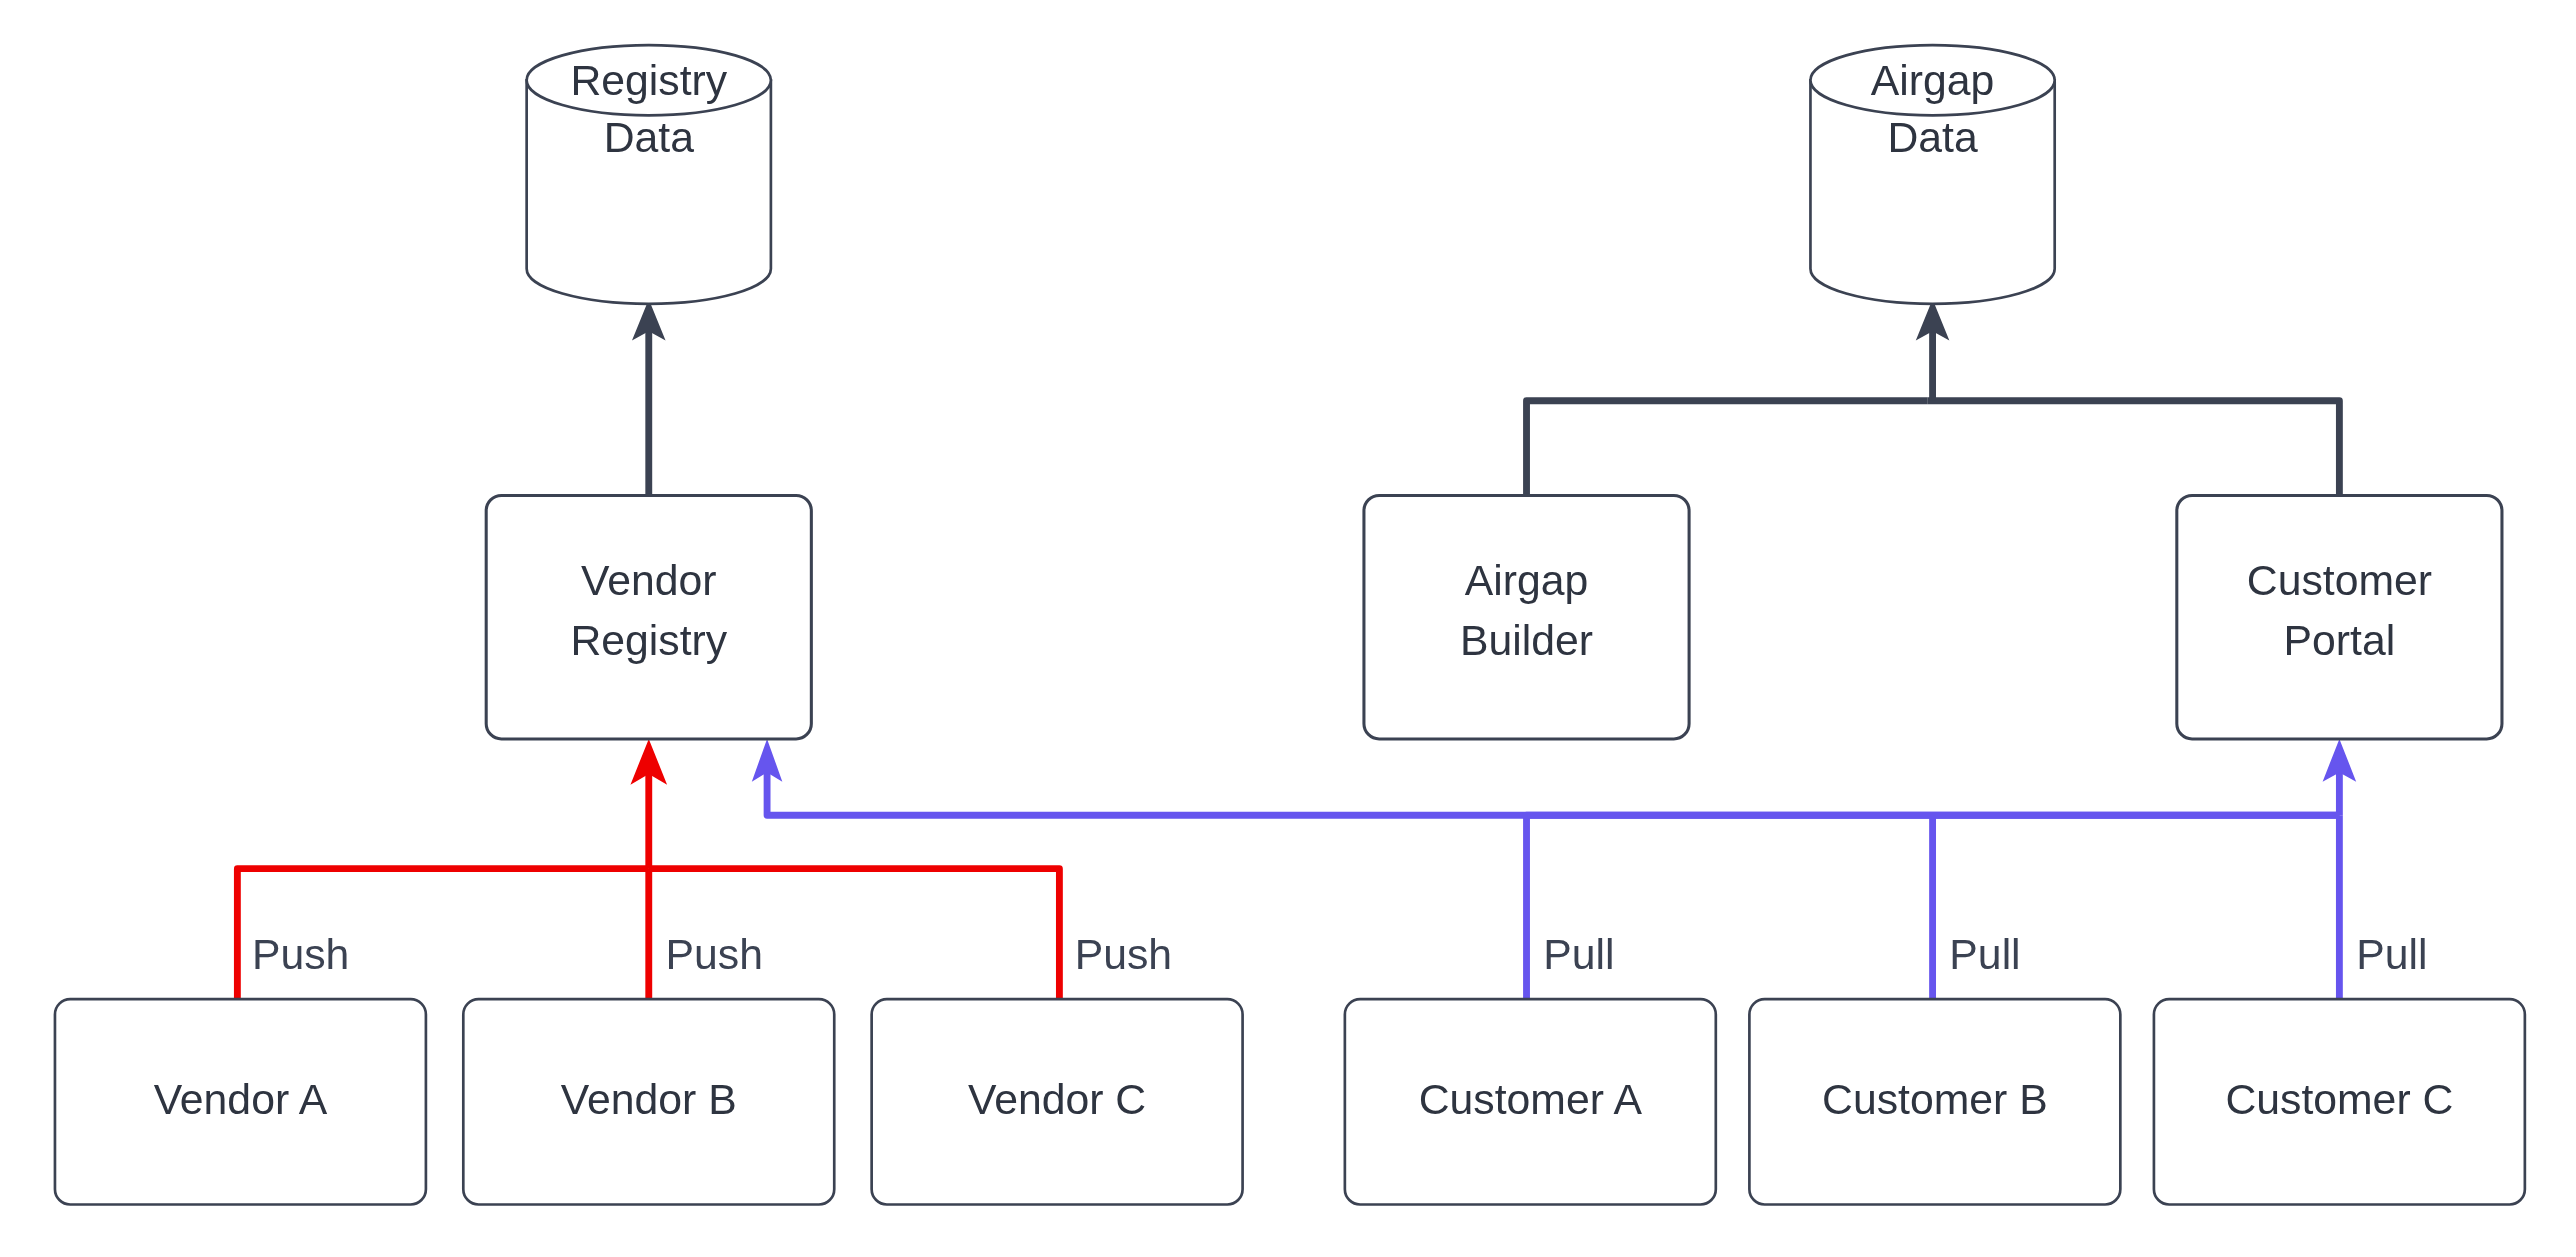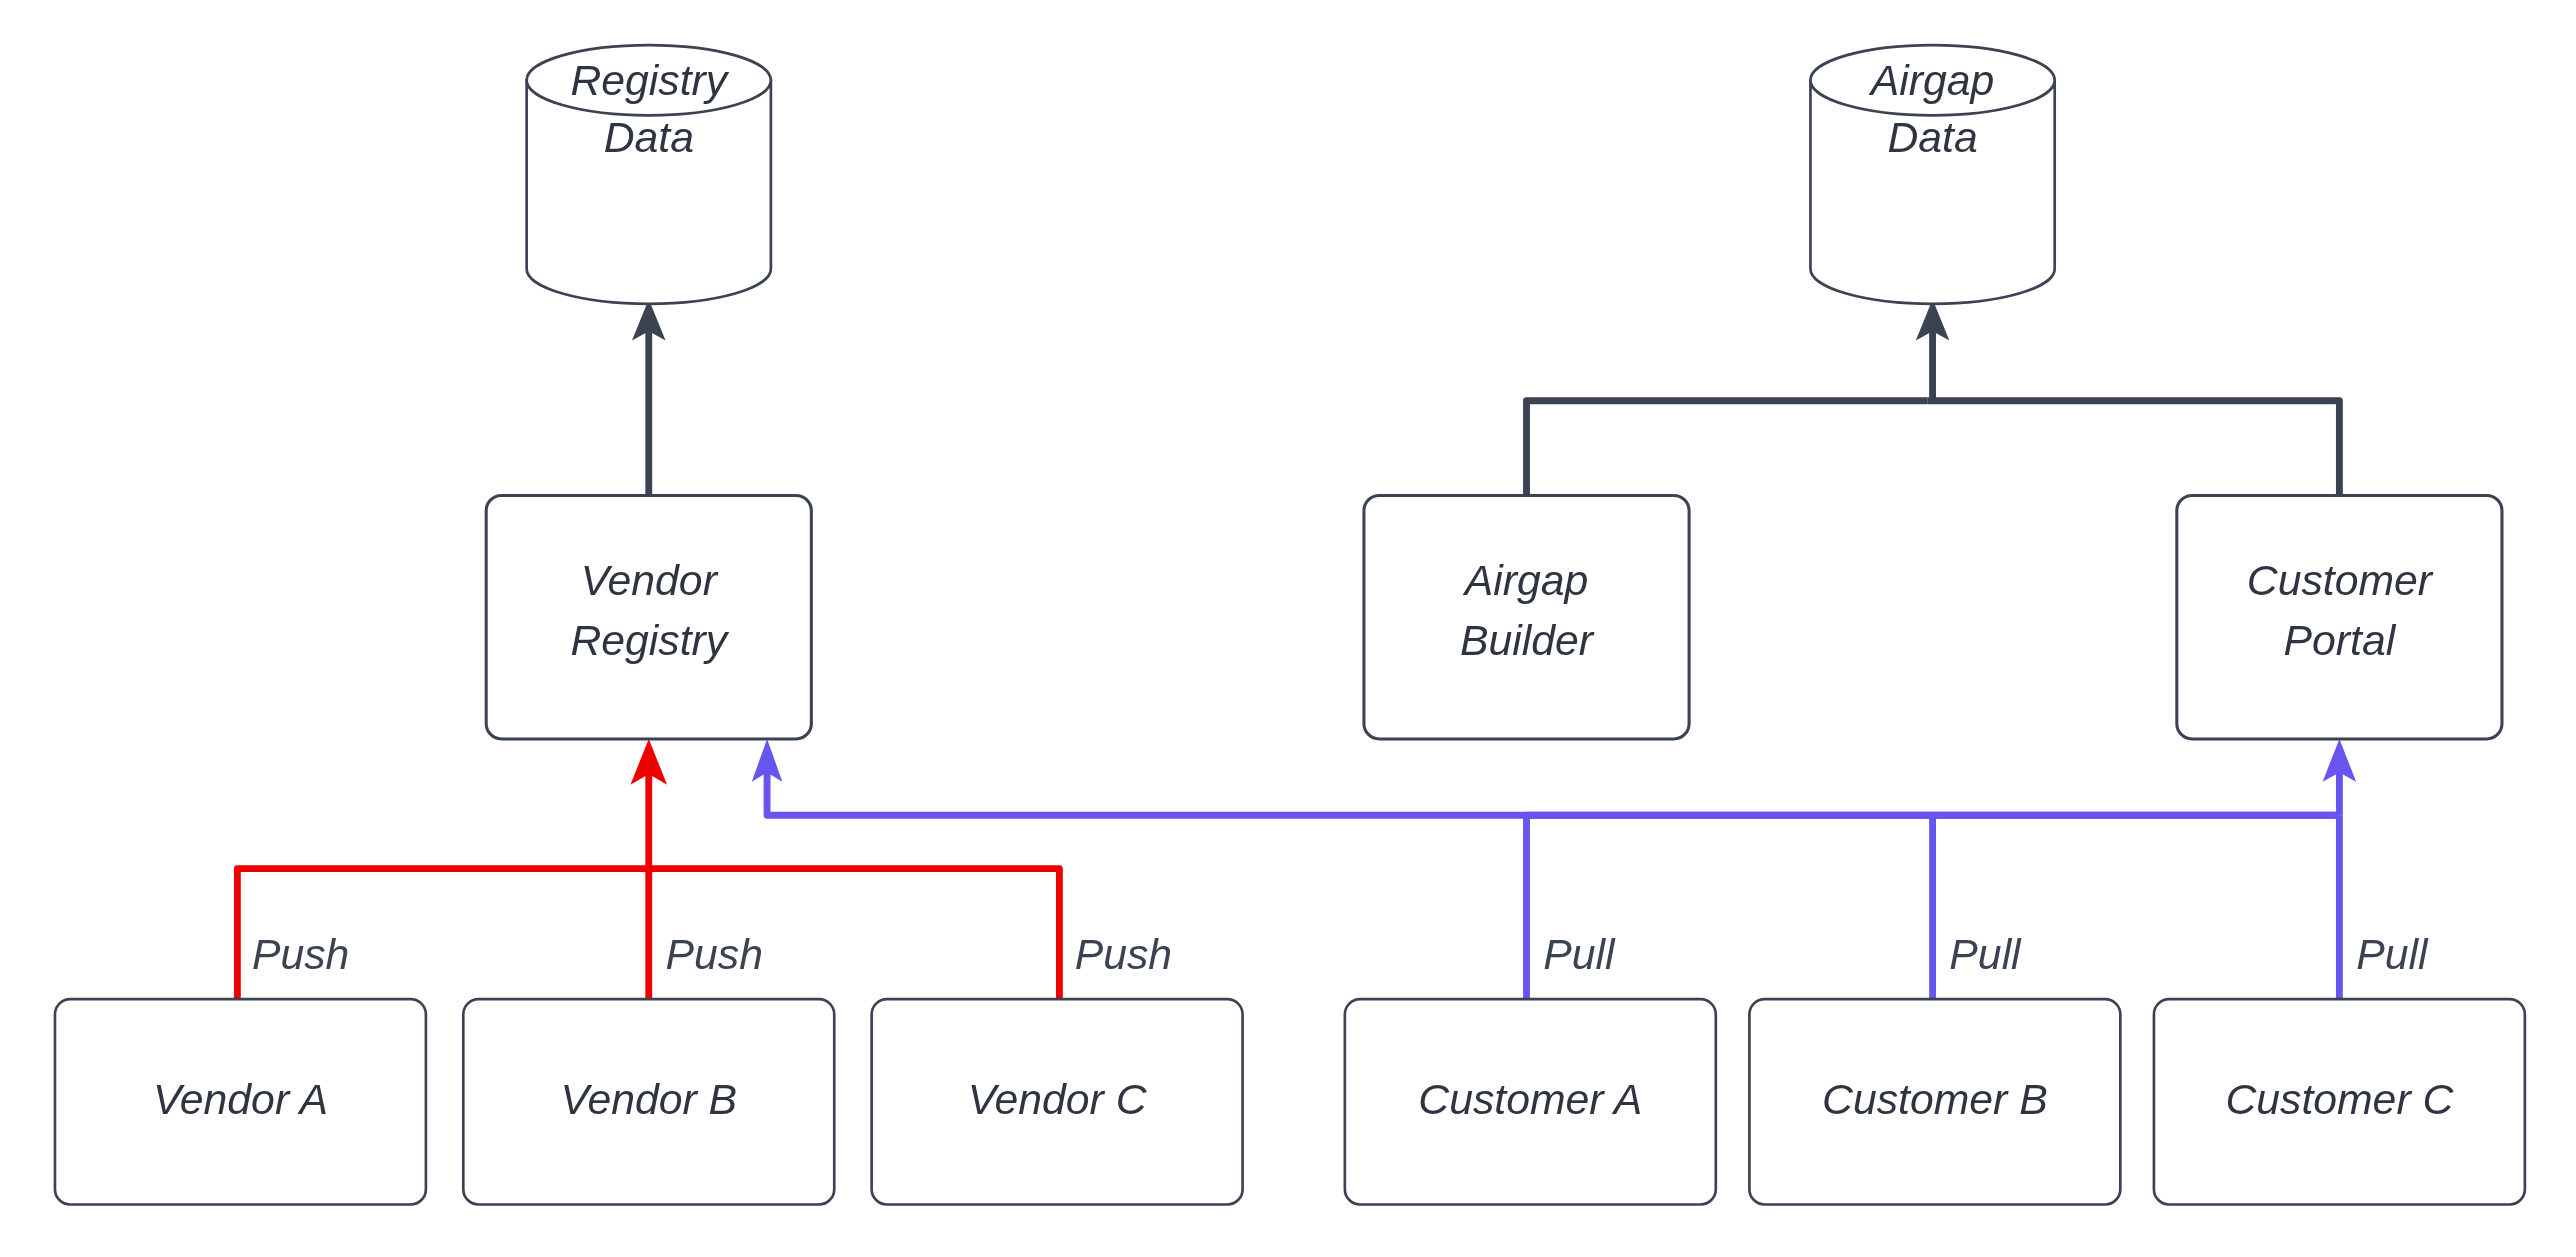--- a/index.html
+++ b/index.html
@@ -10,21 +10,20 @@
   body {
     width: 2576px;
     height: 1258px;
     font-family: "Liberation Sans", sans-serif;
     overflow: hidden;
   }
   #diagram-root {
     position: relative;
     width: 2576px;
     height: 1258px;
-    font-style: italic;
   }
   svg#diagram {
     display: block;
     width: 2576px;
     height: 1258px;
   }
   .node-shape {
     fill: #ffffff;
     stroke: #3b4252;
     stroke-width: 4;

